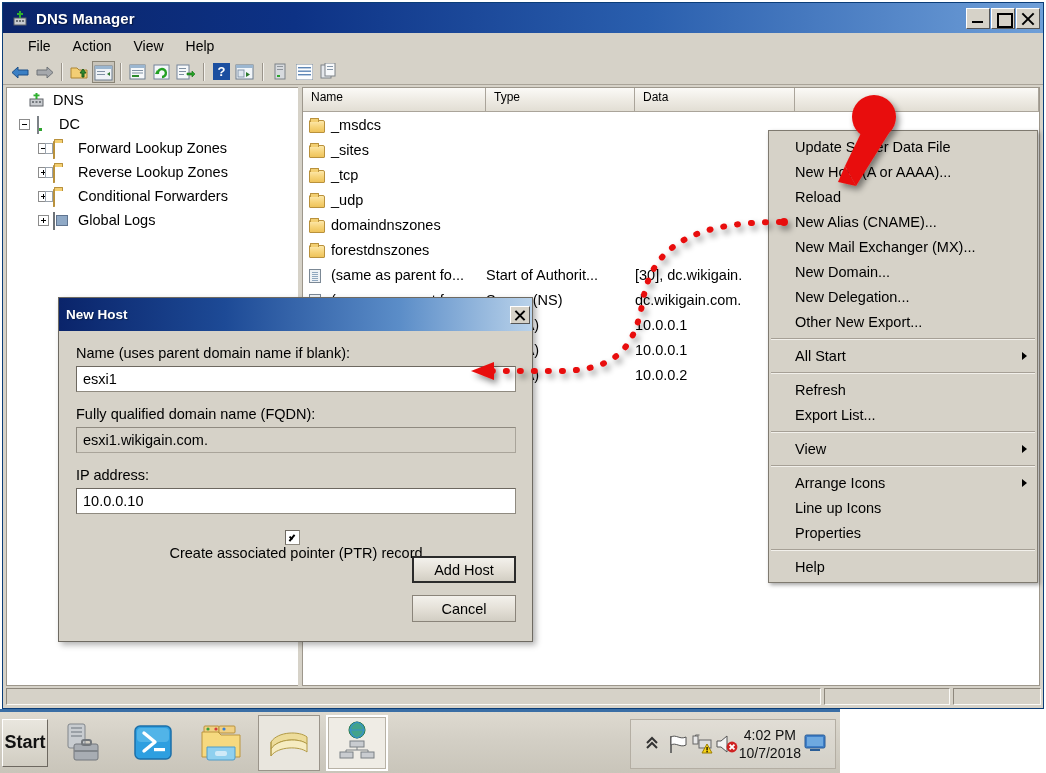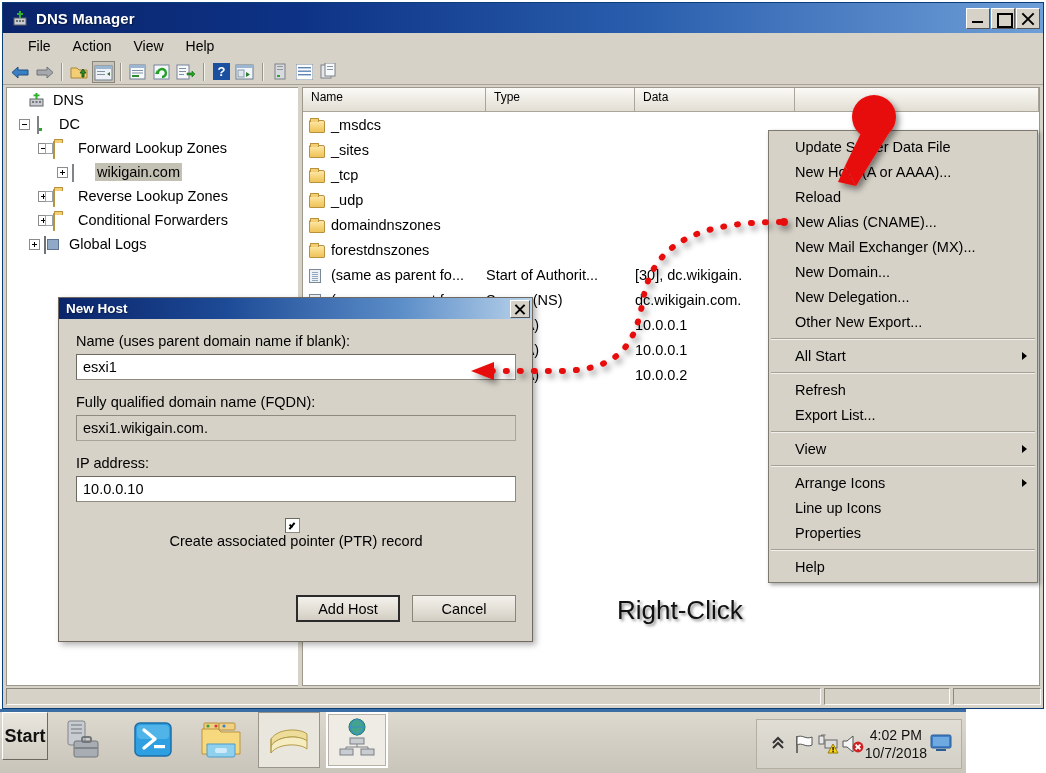--- a/index.html
+++ b/index.html
@@ -257,21 +257,21 @@
   #dlg {
     position: absolute;
     left: 58px; top: 297px;
     width: 475px; height: 345px;
     background: #d6d2c8;
     border: 1px solid #6e6a62;
     box-shadow: 3px 3px 6px rgba(0,0,0,.3);
     z-index: 50;
   }
   #dlg-title {
-    height: 21px;
+    height: 33px;
     background: linear-gradient(to right, #0a246a 0%, #1d4a96 35%, #5b8dc8 72%, #b9d2ea 100%);
     display: flex; align-items: center;
     padding: 0 2px 0 7px;
   }
   #dlg-title-text {
     color: #fff; font-size: 13.5px; font-weight: bold; flex: 1 1 auto;
     text-shadow: 1px 1px 1px rgba(0,0,0,.35);
   }
   .dlg-x {
     width: 20px; height: 18px; background: #d6d2c8;
@@ -305,21 +305,21 @@
   }
   .chk::before {
     content:""; position:absolute; left:3px; top:6px; width:4px; height:2px; background:#000; transform: rotate(45deg);
   }
   .chk::after {
     content:""; position:absolute; left:5px; top:3px; width:2px; height:8px; background:#000; transform: rotate(40deg);
   }
   .chk-label { font-size: 14.5px; color:#000; }
   #dlg-buttons {
     position: absolute; right: 16px; bottom: 19px;
-    display: flex; gap: 12px;
+    display: flex; gap: 12px; flex-direction: column;
   }
   .btn {
     width: 104px; height: 27px;
     background: linear-gradient(to bottom,#f3f1ec 0%, #e4e0d7 52%, #d2cec3 100%);
     border: 1px solid #8a847a;
     font-size: 14.5px; color: #000;
     cursor: default;
     display:flex; align-items:center; justify-content:center;
     font-family: "Liberation Sans", sans-serif;
   }
@@ -332,24 +332,24 @@
     font-size: 26px; color: #111;
     font-family: "Liberation Sans", sans-serif;
     text-shadow: 2px 2px 3px rgba(0,0,0,.45);
     z-index: 61;
     white-space: nowrap;
   }
 
   
   #taskbar {
     position: absolute; left: 0; bottom: 0;
-    width: 966px; height: 64px;
+    width: 840px; height: 64px;
     background: linear-gradient(to bottom, #dedad0 0%, #d3cfc5 45%, #c9c5ba 100%);
     border-top: 3px solid #3a6ea5;
-    display: flex; 
+    display: flex; align-items: center;
   }
   #start-btn {
     width: 46px; height: 48px;
     margin-left: 2px;
     background: linear-gradient(to bottom,#e9e6de,#d1cdc2);
     border: 1px solid #ffffff; border-right-color:#6d6860; border-bottom-color:#6d6860;
     display:flex; align-items:center; justify-content:center;
     font-size: 18px; font-weight: bold; color:#111;
     cursor: default;
     font-family: "Liberation Sans", sans-serif;
@@ -529,39 +529,34 @@
           </span>
           <span class="tlabel">DC</span>
         </div>
 
         <div class="tree-row" style="padding-left:31px">
           <span class="expander"></span>
           <span class="ticon"><span class="folder page"></span></span>
           <span class="tlabel">Forward Lookup Zones</span>
         </div>
 
-        <div class="tree-row" style="padding-left:50px">
-          <span class="expander plus"></span>
-          <span class="ticon"><span class="zone-ico"></span></span>
-          <span class="tlabel selected">wikigain.com</span>
-        </div>
 
         <div class="tree-row" style="padding-left:31px">
           <span class="expander plus"></span>
           <span class="ticon"><span class="folder page"></span></span>
           <span class="tlabel">Reverse Lookup Zones</span>
         </div>
 
         <div class="tree-row" style="padding-left:31px">
           <span class="expander plus"></span>
           <span class="ticon"><span class="folder page"></span></span>
           <span class="tlabel">Conditional Forwarders</span>
         </div>
 
-        <div class="tree-row" style="padding-left:22px">
+        <div class="tree-row" style="padding-left:31px">
           <span class="expander plus"></span>
           <span class="ticon"><span class="logs-ico"></span></span>
           <span class="tlabel">Global Logs</span>
         </div>
       </div>
 
       <div id="splitter"></div>
 
       <div id="list-pane">
         <div class="lv-header">
@@ -761,21 +756,20 @@
       <path d="M861 133 L889 133 L856 186 L845 166 Z" fill="#e8100f"></path>
       <path d="M845 166 L856 186 L838 182 Z" fill="#e8100f"></path>
     </g>
 
     <g filter="url(#sh)">
       <path d="M780 222 C 690 222, 652 248, 643 300 C 635 345, 620 370, 560 371 L 492 371" fill="none" stroke="#e8100f" stroke-width="6" stroke-linecap="round" stroke-dasharray="1 13"></path>
       <path d="M471 371 L494 362 L494 380 Z" fill="#e8100f"></path>
       <circle cx="784" cy="222" r="4" fill="#e8100f"></circle>
     </g>
   </svg>
-  <div id="right-click-label">Right-Click</div>
 
   <div id="taskbar">
     <div id="start-btn">Start</div>
 
     <div class="tb-task">
       <svg width="46" height="42" viewBox="0 0 46 42">
         <rect x="6" y="2" width="17" height="24" rx="2" fill="#c8ccd0" stroke="#80858a"></rect>
         <rect x="9" y="5" width="11" height="2" fill="#9aa0a6"></rect>
         <rect x="9" y="9" width="11" height="2" fill="#9aa0a6"></rect>
         <rect x="9" y="13" width="11" height="2" fill="#9aa0a6"></rect>

